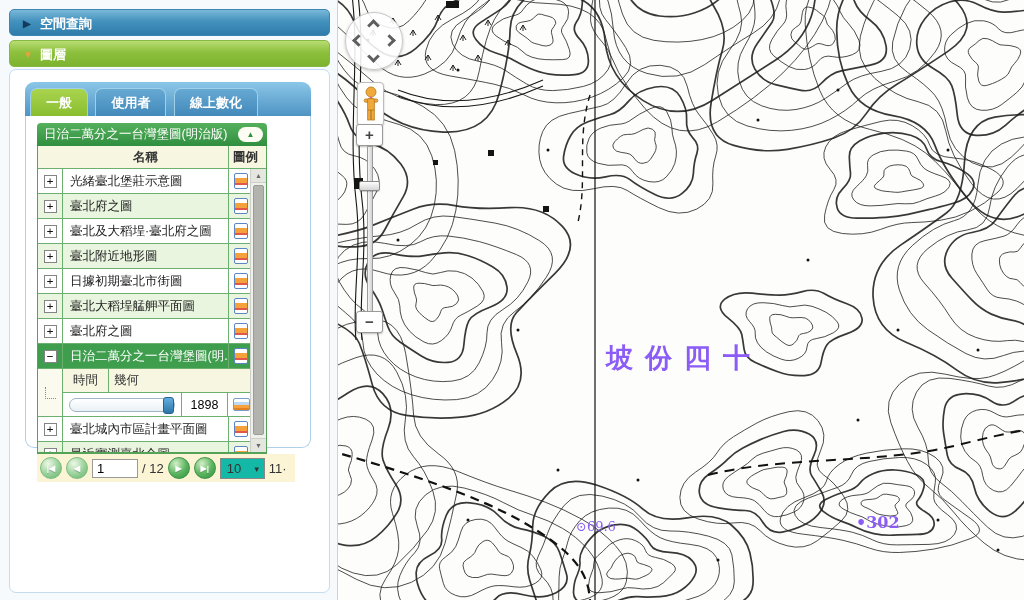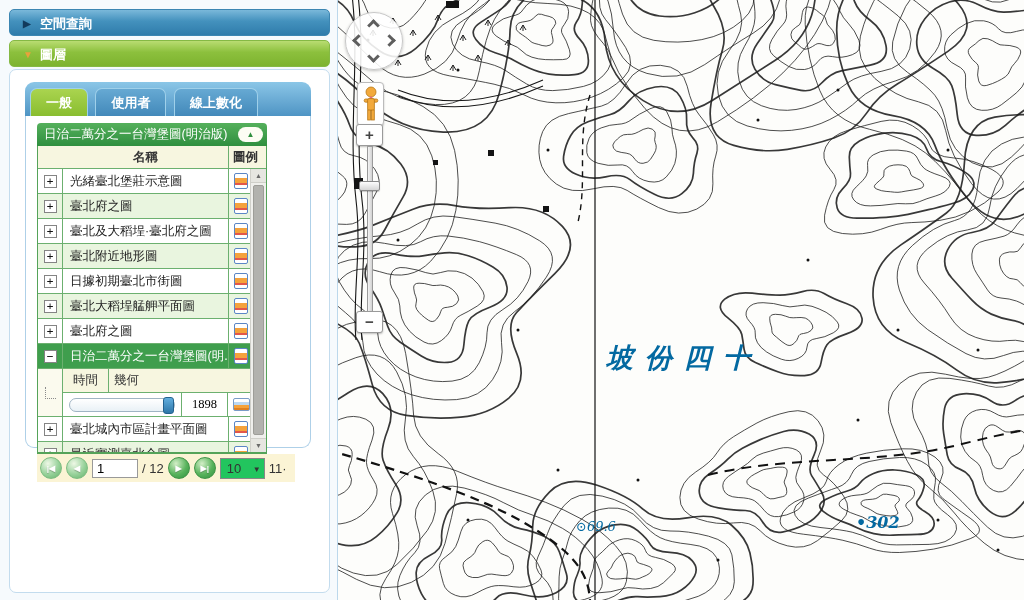--- a/index.html
+++ b/index.html
@@ -56,21 +56,21 @@
   .detail-row { display:flex; height:48px; background:#fbfaee; border-bottom:1px solid #6cb06f; }
   .d-conn { width:25px; border-right:1px solid #6cb06f; position:relative; }
   .conn-icon { position:absolute; left:7px; top:18px; width:11px; height:12px;
                border-left:1px dotted #8a8a8a; border-bottom:1px dotted #8a8a8a; }
   .d-table { flex:1; display:flex; flex-direction:column; }
   .d-hdr,.d-val { display:flex; flex:1; font-size:12.5px; }
   .d-hdr { background:#f7f6e0; color:#333; border-bottom:1px solid #6cb06f; }
   .d-op { width:119px; border-right:1px solid #6cb06f; display:flex; align-items:center; justify-content:center; }
   .d-time { width:46px; border-right:1px solid #6cb06f; display:flex; align-items:center; justify-content:center; }
   .d-geo { flex:1; display:flex; align-items:center; padding-left:5px; }
-  .d-val { background:#fff;font-family:Liberation Serif, serif; }
+  .d-val { background:#fff; }
   .slider { position:relative; width:106px; height:14px; border:1px solid #9fb4c4; border-radius:8px;
             background:linear-gradient(#ffffff,#e9f1f6); cursor:pointer; }
   .slider .handle { position:absolute; right:0px; top:-2px; width:11px; height:17px; border-radius:3px;
                     background:linear-gradient(#62aede,#2e76a8); border:1px solid #24628f; cursor:pointer; }
   .geom-icon { width:17px; height:13px; border:1px solid #7a9cc8; border-radius:2px; cursor:pointer;
                background:linear-gradient(180deg,#ffffff 0 30%,#bcd8f2 30% 55%,#f5a23c 55% 80%,#e08020 80% 100%); }
 
   
   .vscroll { position:absolute; right:0; top:0; bottom:0; width:16px; background:#efefec; border-left:1px solid #cfcfc9; }
   .vs-btn { position:absolute; left:0; width:15px; height:14px; background:#e6e6e1; text-align:center;
@@ -82,29 +82,29 @@
 
   
   .pager { display:flex; align-items:center; gap:4px; height:28px; width:258px; padding:0 3px;
            background:#fbf4d5; font-size:13px; color:#333; }
   .pbtn { width:22px; height:22px; border-radius:50%; color:#fff; font-size:8px; font-weight:bold;
           display:flex; align-items:center; justify-content:center; cursor:pointer;
           text-shadow:0 1px 1px rgba(0,0,0,.25); flex:0 0 auto; }
   .pbtn.light { background:radial-gradient(circle at 35% 28%,#eef8e6,#98d29b 55%,#62b169 100%); border:1px solid #7dbd82; }
   .pbtn.dark  { background:radial-gradient(circle at 35% 28%,#d2eec6,#58b35c 55%,#2f8f3f 100%); border:1px solid #3f9447; }
   .pginput { width:46px; height:19px; border:1px solid #999; font-size:13px; padding-left:4px; font-family:inherit; }
-  .psel { position:relative; width:45px; height:21px; border:1px solid #888; background:#22c55e;
+  .psel { position:relative; width:45px; height:21px; border:1px solid #888; background:#14b8a6;
           font-size:13px; line-height:19px; padding-left:6px; cursor:pointer; flex:0 0 auto; }
   .psel i { position:absolute; right:3px; top:1px; font-style:normal; font-size:8px; color:#333; }
   .ptail { white-space:nowrap; overflow:hidden; }
 
   
   .map { position:absolute; left:338px; top:0; width:686px; height:600px; background:#fdfdfb; overflow:hidden; cursor:grab; }
   .map svg.topo { position:absolute; left:0; top:0; }
-  .map-label { position:absolute; color:#0369a1; font-family:"DejaVu Serif",serif; white-space:nowrap;font-style:italic; }
+  .map-label { position:absolute; color:#8b5cf6; font-family:"DejaVu Serif",serif; white-space:nowrap; }
   .lbl-place { left:268px; top:340px; font-size:27px; font-weight:bold; letter-spacing:12px; }
   .lbl-spot-high { left:518px; top:489px; font-size:16px; font-weight:bold;margin-top:24px; }
   .lbl-spot-low { left:238px; top:519px; font-size:13px; }
 
   .pan { position:absolute; left:7px; top:12px; width:58px; height:58px; border-radius:50%;
          background:rgba(255,255,255,.88); border:1px solid #c8c8c8; box-shadow:0 1px 3px rgba(0,0,0,.25); }
   .chv { position:absolute; width:9px; height:9px; border-left:3px solid #5f5f5f; border-top:3px solid #5f5f5f; cursor:pointer; }
   .chv-up { left:23px; top:8px; transform:rotate(45deg); }
   .chv-dn { left:23px; bottom:8px; transform:rotate(225deg); }
   .chv-lf { left:8px; top:23px; transform:rotate(-45deg); }

